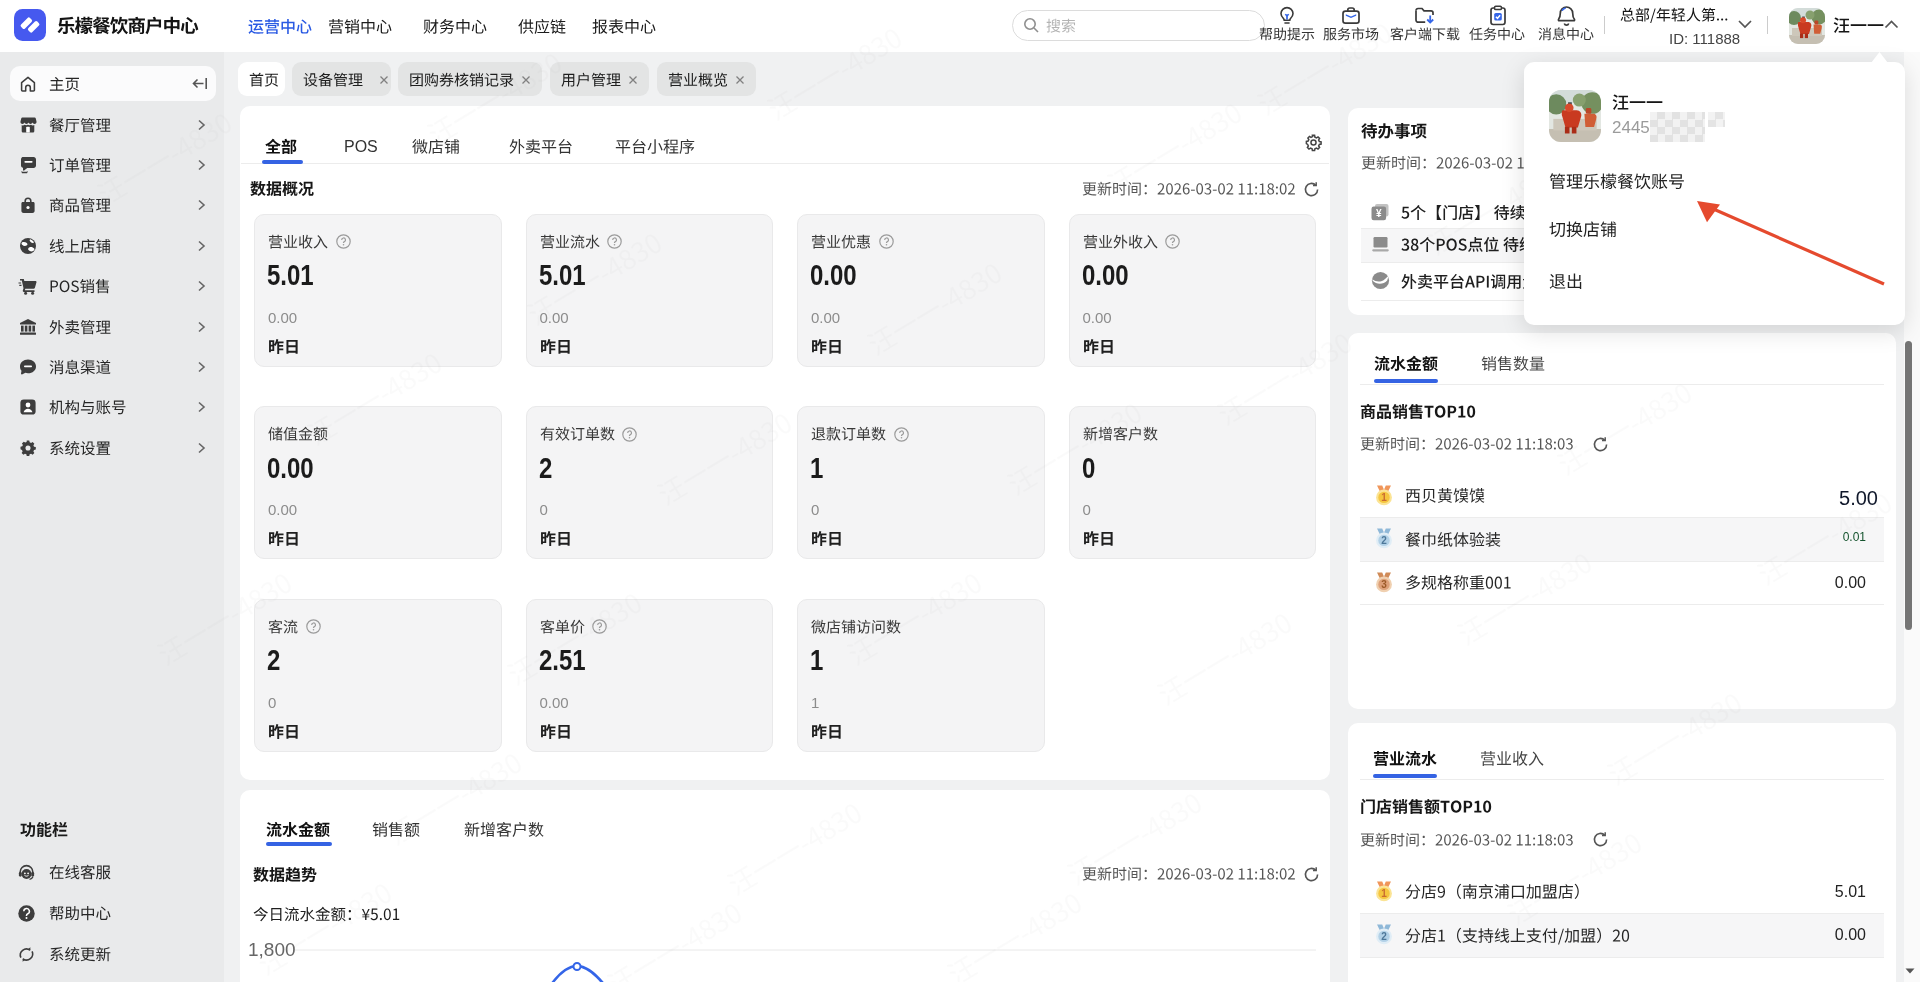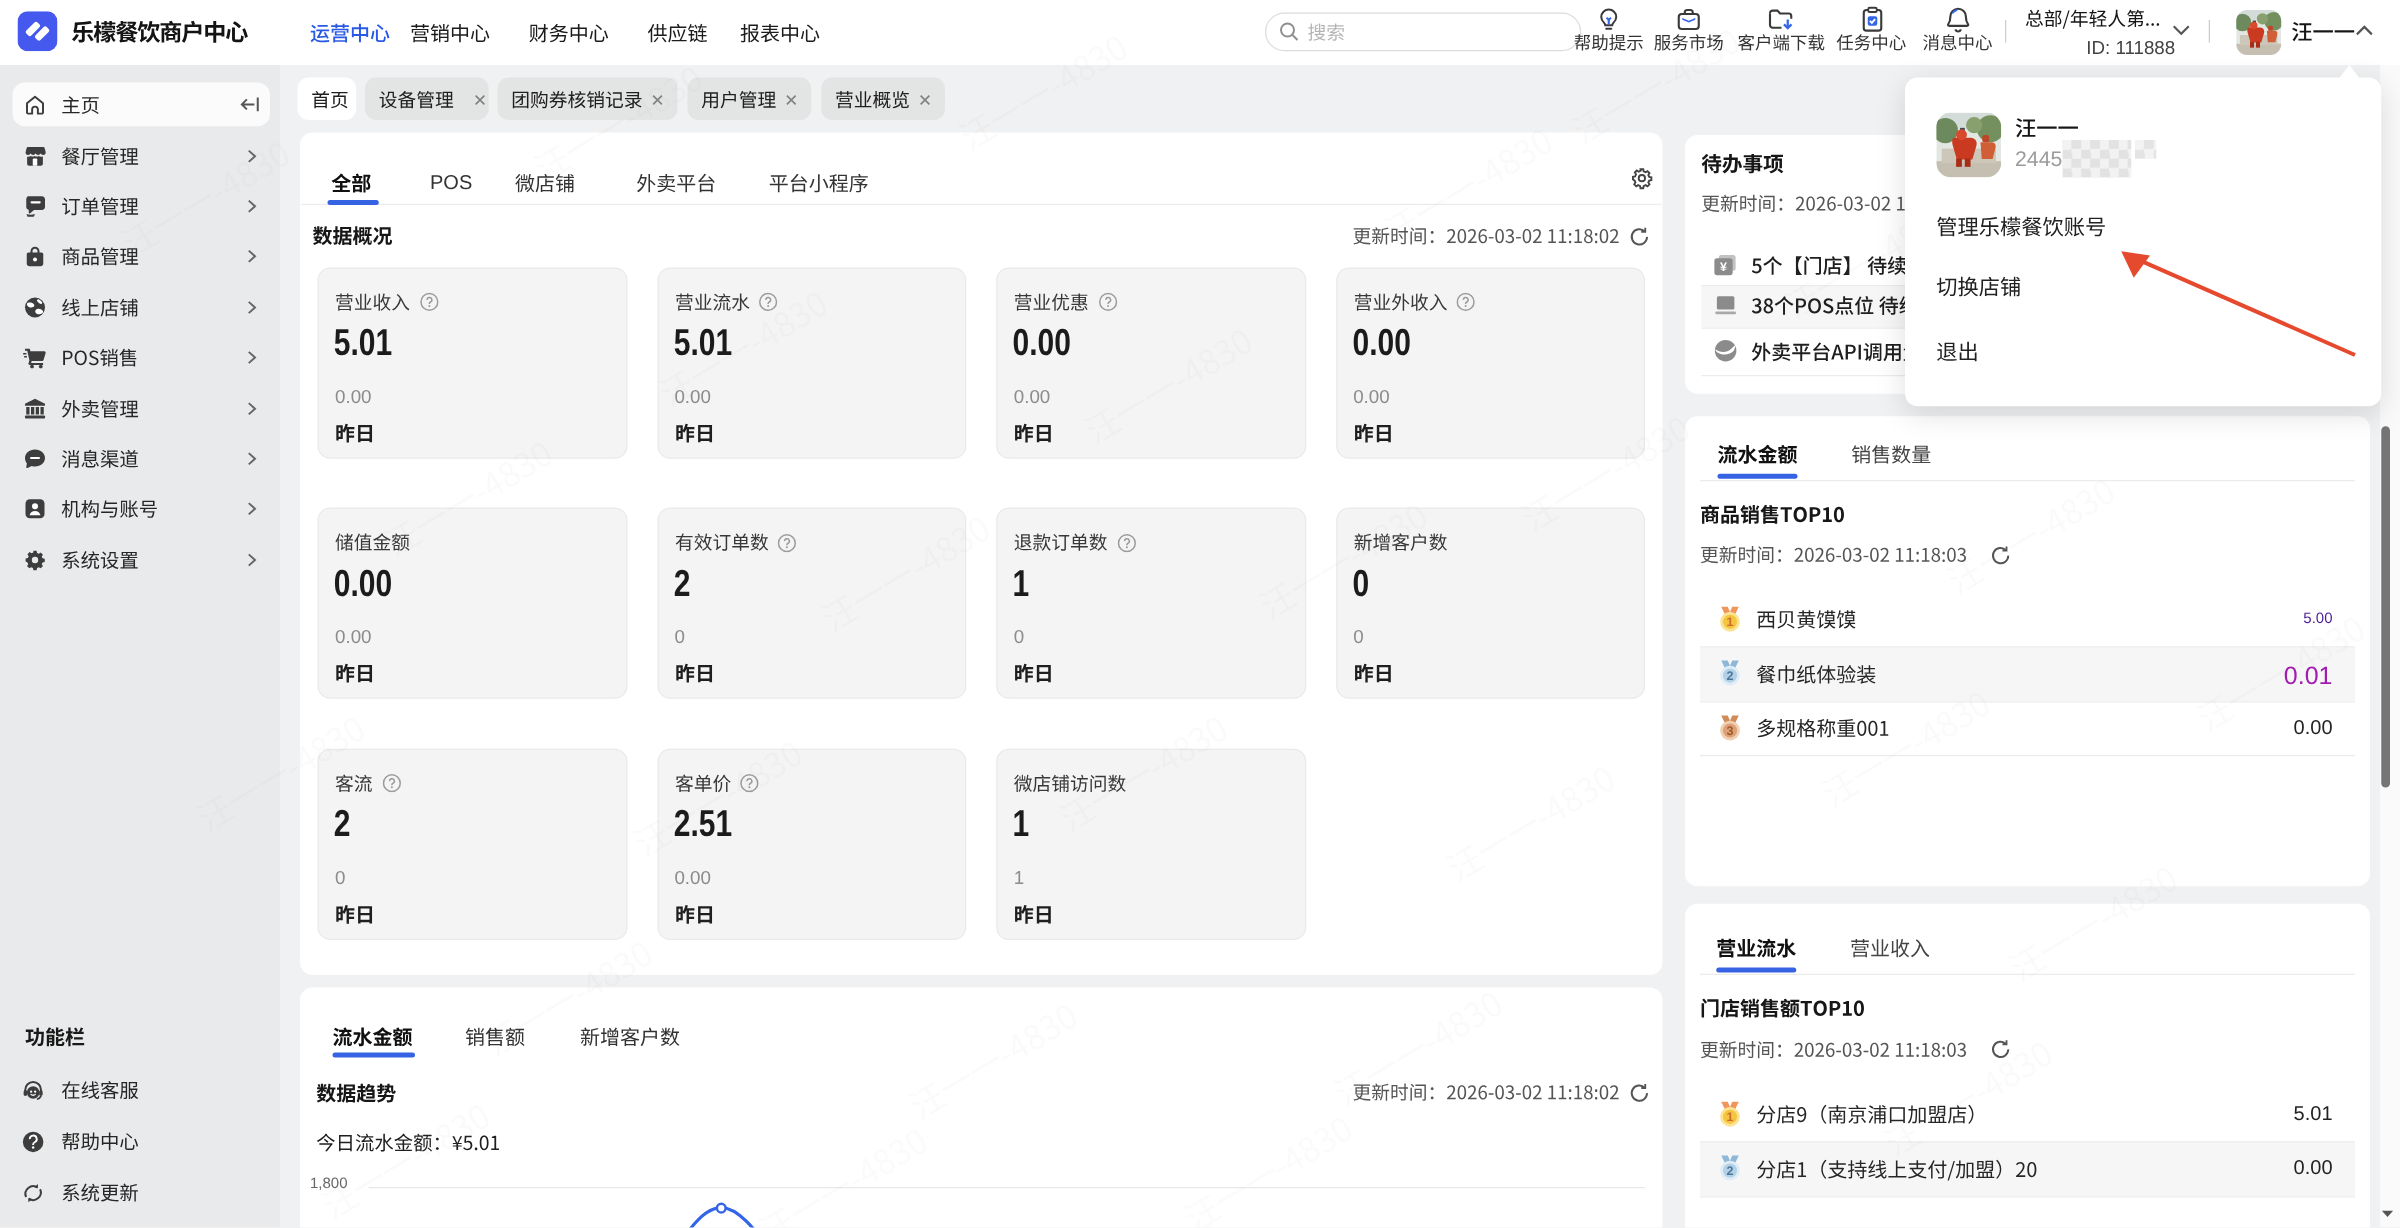--- a/index.html
+++ b/index.html
@@ -1093,21 +1093,21 @@
       <use href="#g132" x="4000"></use>
       <use href="#g133" x="5000"></use>
       <use href="#g113" x="6000"></use>
       <use href="#g151" x="7000"></use>
       <use href="#g152" x="7555"></use>
       <use href="#g47" x="8110"></use>
       <use href="#g115" x="8388"></use>
       <use href="#g119" x="8943"></use>
     </g>
   </svg>
-<div class="lat abs" style="left:248px;top:939px;font-size:12px;color:#666">1,800</div>
+<div class="lat abs" style="left:248px;top:939px;font-size:19px;color:#666">1,800</div>
 <svg class="abs" style="left:240px;top:940px" width="1090" height="62" viewBox="0 0 1090 62">
 <line x1="55" y1="10" x2="1076" y2="10" stroke="#e8e8e8" stroke-width="1"></line>
 <path d="M294 74 C312 37 326 26 337 26 C348 26 364 39 383 74" fill="none" stroke="#3465e8" stroke-width="2.6"></path>
 <circle cx="337" cy="26.5" r="3.5" fill="#fff" stroke="#3465e8" stroke-width="2"></circle>
   </svg>
 <div class="abs card" style="left:1348px;top:108px;width:548px;height:207px"></div>
 <svg class="t" style="left:1361.0px;top:117.6px;" width="67" height="25">
     <g transform="matrix(0.016500,0,0,-0.016500,0,19.14)" fill="#171717">
       <use href="#g153" x="0"></use>
       <use href="#g154" x="1000"></use>
@@ -1280,39 +1280,39 @@
   </svg>
 <svg class="t" style="left:1405.0px;top:483.0px;" width="81" height="24">
     <g transform="matrix(0.016000,0,0,-0.016000,0,18.56)" fill="#262626">
       <use href="#g193" x="0"></use>
       <use href="#g194" x="1000"></use>
       <use href="#g195" x="2000"></use>
       <use href="#g196" x="3000"></use>
       <use href="#g196" x="4000"></use>
     </g>
   </svg>
-<div class="lat abs" style="right:54px;top:486.5px;font-size:12px;color:#4c1d95">5.00</div>
+<div class="lat abs" style="right:42px;top:486.5px;font-size:20px;color:#0f172a">5.00</div>
 <svg class="abs" style="left:1373.0px;top:527.0px" width="22" height="23" viewBox="0 0 22 23">
     <path d="M4 1.4h5.2l1.7 4-3.5 3.1z" fill="#8fb8d8"></path>
     <path d="M18 1.4h-5.2l-1.7 4 3.5 3.1z" fill="#8fb8d8"></path>
     <circle cx="11" cy="13.4" r="7.9" fill="#e0edf6"></circle>
     <circle cx="11" cy="13.4" r="5.7" fill="#b2d1e7"></circle>
     <text x="11" y="17.1" font-family="Liberation Sans" font-size="10" font-weight="bold" fill="#4d7799" text-anchor="middle">2</text>
   </svg>
 <svg class="t" style="left:1405.0px;top:526.5px;" width="97" height="24">
     <g transform="matrix(0.016000,0,0,-0.016000,0,18.56)" fill="#262626">
       <use href="#g52" x="0"></use>
       <use href="#g197" x="1000"></use>
       <use href="#g198" x="2000"></use>
       <use href="#g199" x="3000"></use>
       <use href="#g200" x="4000"></use>
       <use href="#g201" x="5000"></use>
     </g>
   </svg>
-<div class="lat abs" style="right:54px;top:530.0px;font-size:20px;color:#a21caf">0.01</div>
+<div class="lat abs" style="right:54px;top:530.0px;font-size:12px;color:#14532d">0.01</div>
 <svg class="abs" style="left:1373.0px;top:570.5px" width="22" height="23" viewBox="0 0 22 23">
     <path d="M4 1.4h5.2l1.7 4-3.5 3.1z" fill="#d08b58"></path>
     <path d="M18 1.4h-5.2l-1.7 4 3.5 3.1z" fill="#d08b58"></path>
     <circle cx="11" cy="13.4" r="7.9" fill="#f0d0b0"></circle>
     <circle cx="11" cy="13.4" r="5.7" fill="#dda079"></circle>
     <text x="11" y="17.1" font-family="Liberation Sans" font-size="10" font-weight="bold" fill="#9c5a28" text-anchor="middle">3</text>
   </svg>
 <svg class="t" style="left:1405.0px;top:570.0px;" width="108" height="24">
     <g transform="matrix(0.016000,0,0,-0.016000,0,18.56)" fill="#262626">
       <use href="#g202" x="0"></use>

